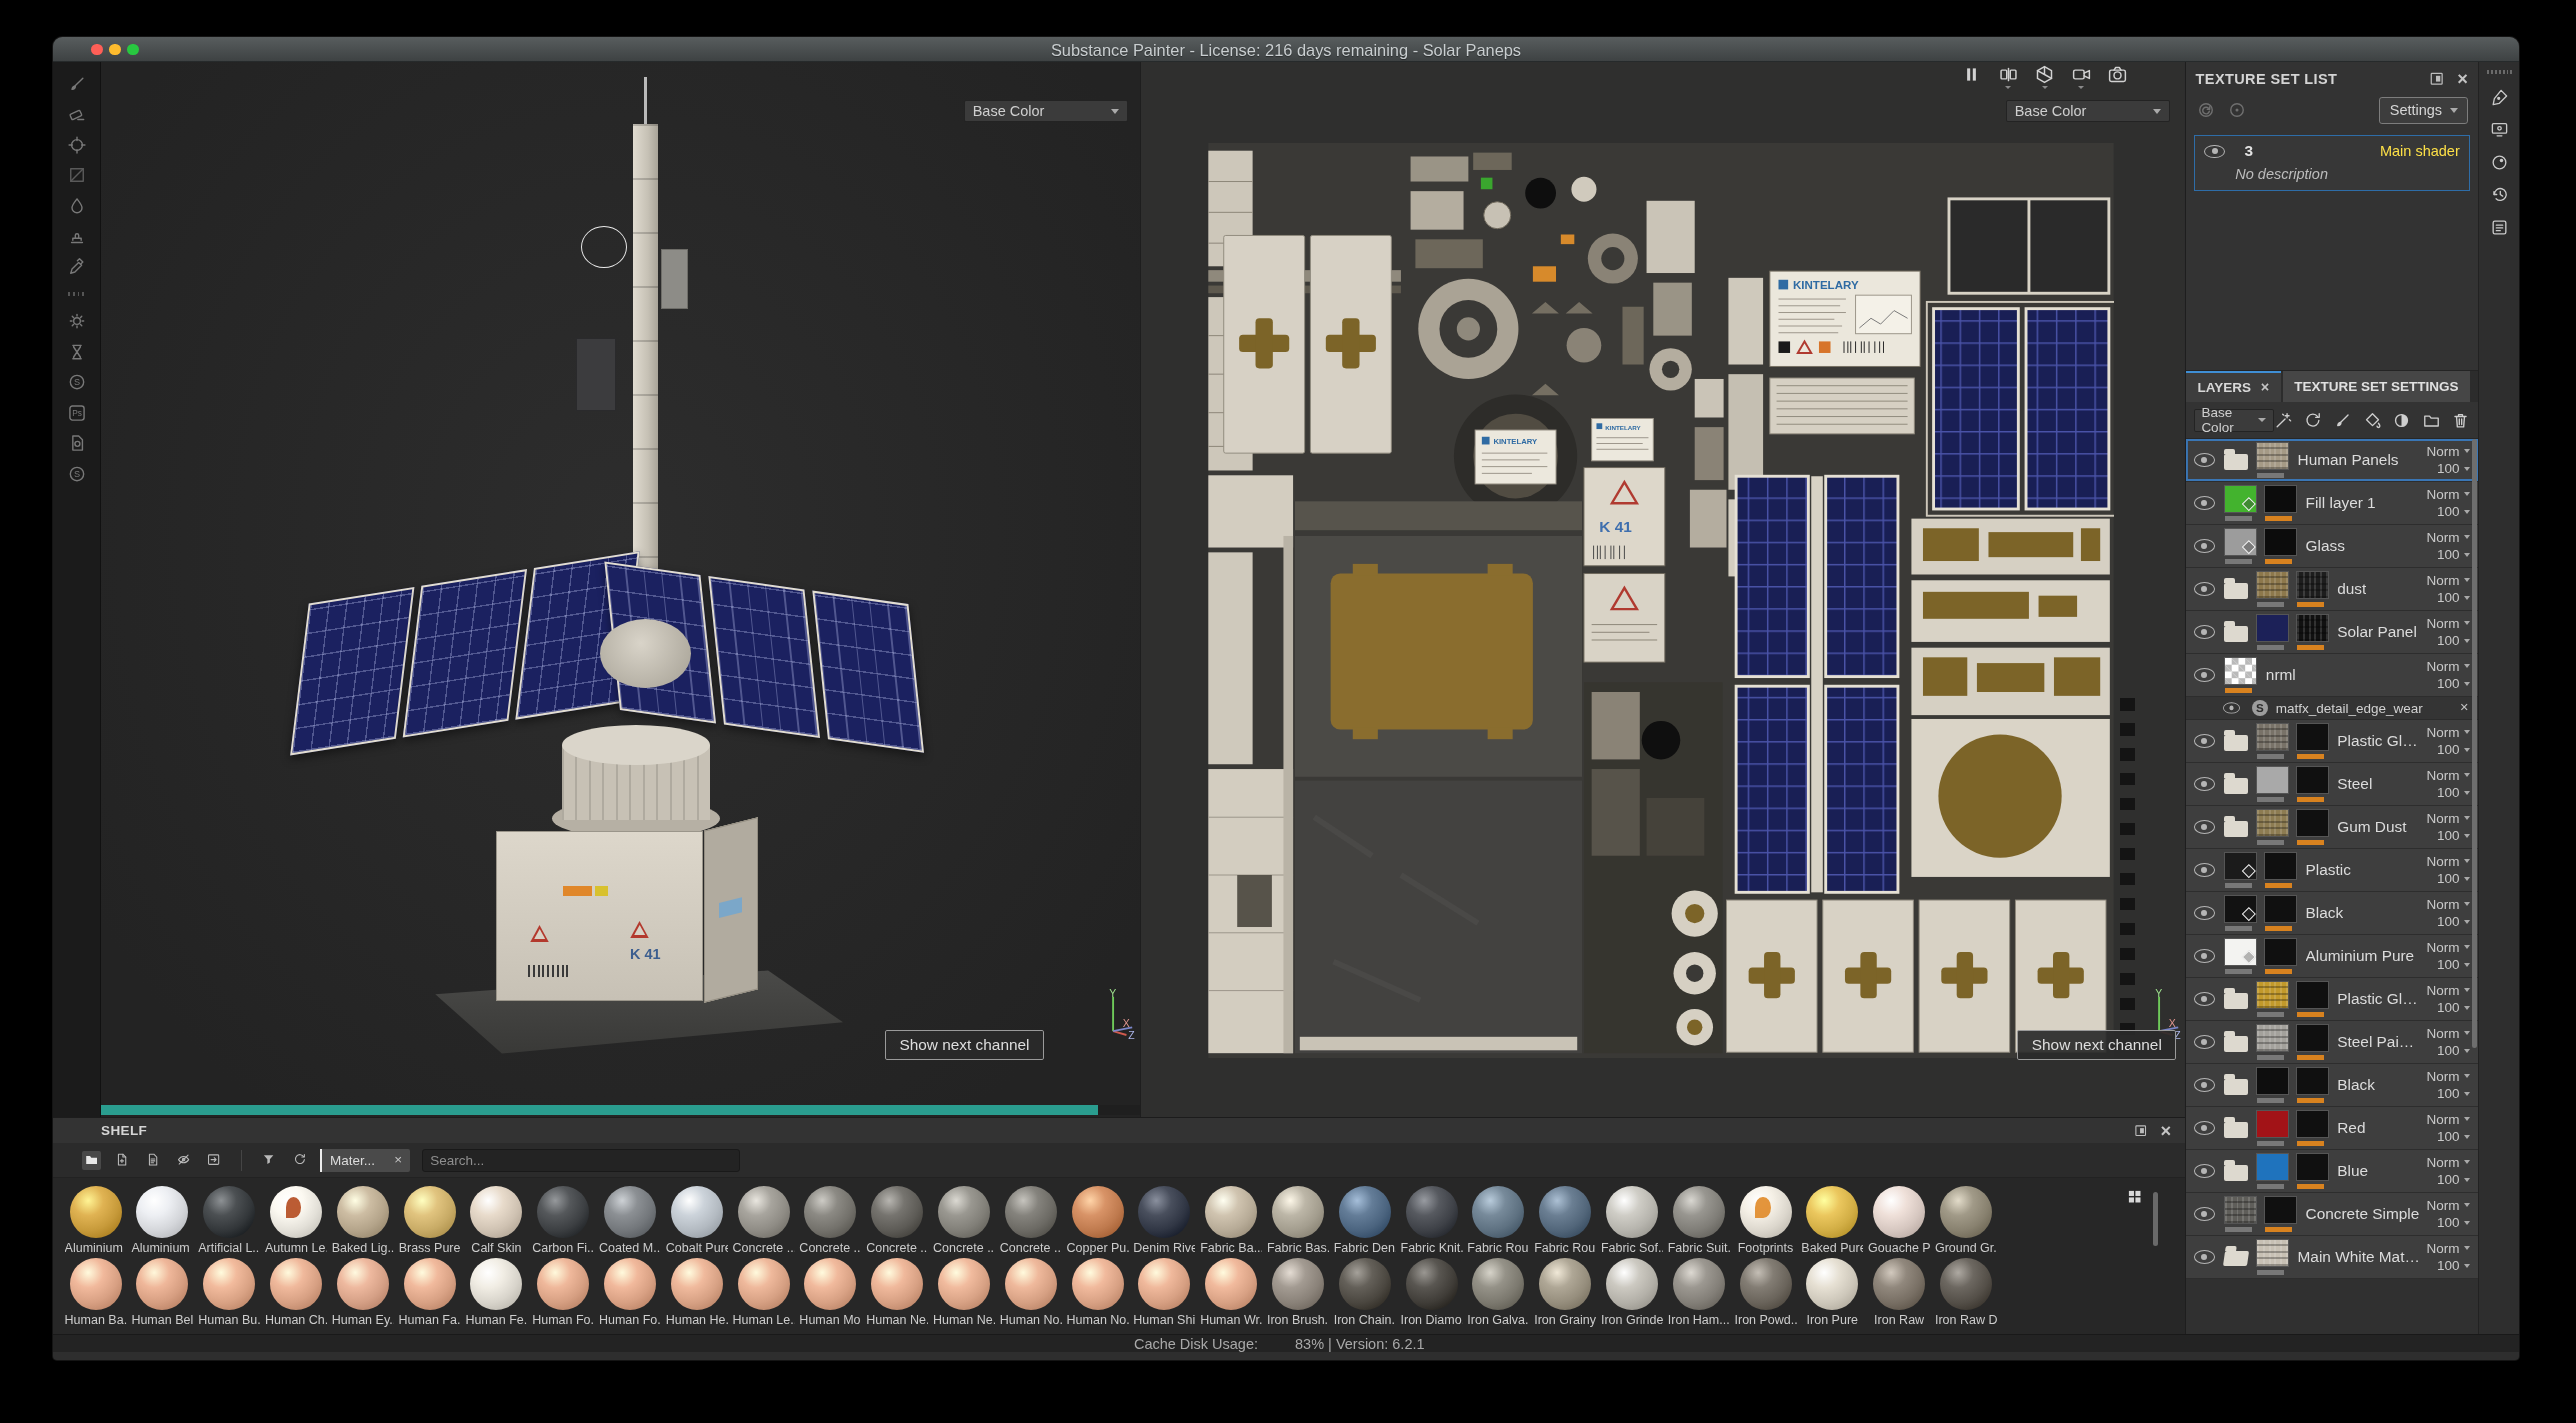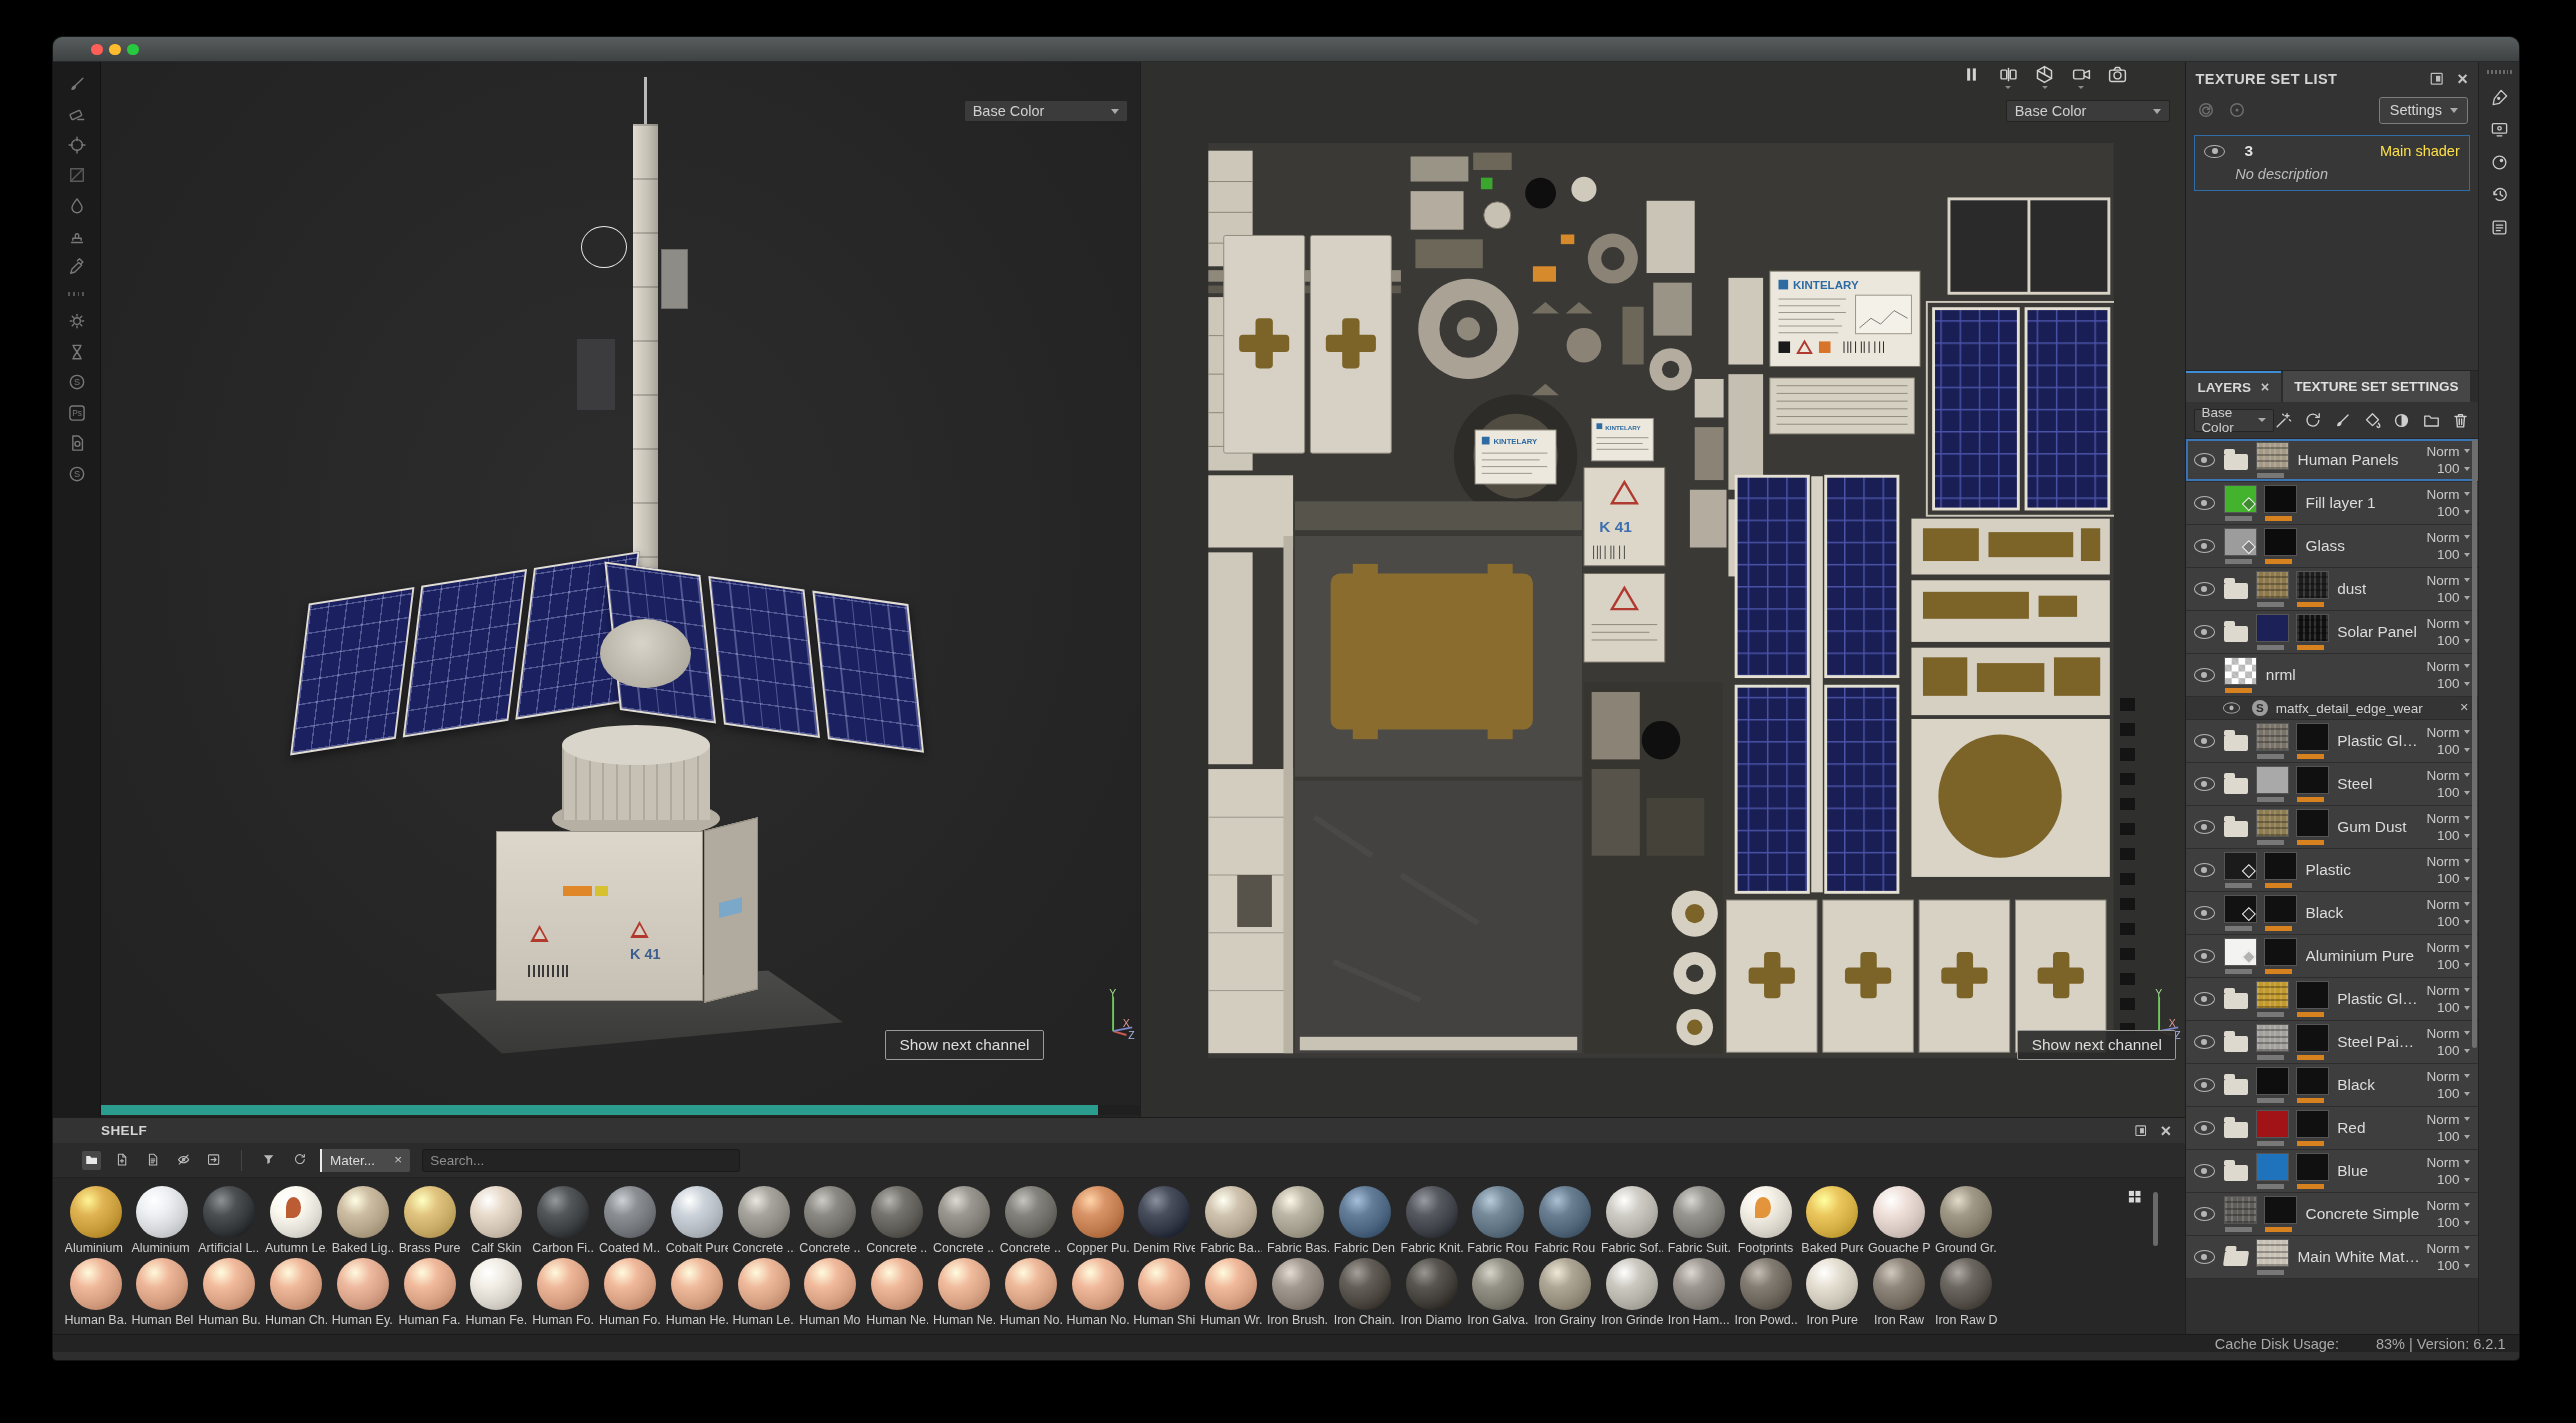--- a/index.html
+++ b/index.html
@@ -139,36 +139,37 @@
   .grid{position:relative;flex:1;padding:7.7px 0 0 11.6px;overflow:hidden;}
   .grow{display:flex;gap:4.8px;}
   .tile{width:62px;flex:none;display:flex;flex-direction:column;align-items:center;}
   .sphere{width:52px;height:52px;border-radius:50%;position:relative;}
   .sphere .accent{position:absolute;left:30%;top:22%;width:15.4px;height:21px;border-radius:50% 50% 50% 0;opacity:.9;}
   .tlabel{margin-top:2.9px;font-size:12.5px;color:#cdcdcd;max-width:62px;white-space:nowrap;overflow:hidden;}
   .grid-view-ic{position:absolute;right:42px;top:9.6px;width:17.4px;height:17.4px;color:#d8d8d8;}
   .grid-scroll{position:absolute;right:27px;top:13.5px;width:4.8px;height:54px;background:#696969;border-radius:2.9px;}
 
   
-  .statusbar{position:absolute;left:0;top:1297px;width:100%;height:18px;background:#232323;border-top:1px solid #191919;display:flex;align-items:center;justify-content:flex-end;gap:37px;padding-right:13.5px;color:#a9a9a9;font-size:14.5px;}
+  .statusbar{position:absolute;left:0;top:1297px;width:100%;height:18px;background:#232323;border-top:1px solid #191919;display:flex;align-items:center;justify-content:center;gap:37px;padding-right:13.5px;color:#a9a9a9;font-size:14.5px;}
 
   .ic svg{width:100%;height:100%;stroke:currentColor;fill:none;stroke-width:1.7;stroke-linecap:round;stroke-linejoin:round;display:block;}
   .ic{display:inline-block;}
   .mini-squares{position:absolute;width:15.4px;background:repeating-linear-gradient(180deg,#141414 0 12.5px,transparent 12.5px 25px);}
 </style>
 </head>
 <body>
 
 <div class="screen">
  <div class="window">
 
   <div class="titlebar">
     <span class="tl red"></span>
     <span class="tl yellow"></span>
     <span class="tl green"></span>
+    <div class="title">Substance Painter - License: 216 days remaining - Solar Paneps</div>
   </div>
 
   <div class="left-toolbar" id="left-toolbar">
         <span class="ic">
           <svg viewBox="0 0 24 24">
             <path d="M19 5L9.5 14.5"></path>
             <path d="M9.5 14.5c-2 0-3 1-3.5 4 3-.5 4-1.5 4-3.5z" fill="currentColor"></path>
           </svg>
         </span>
         <span class="ic">

